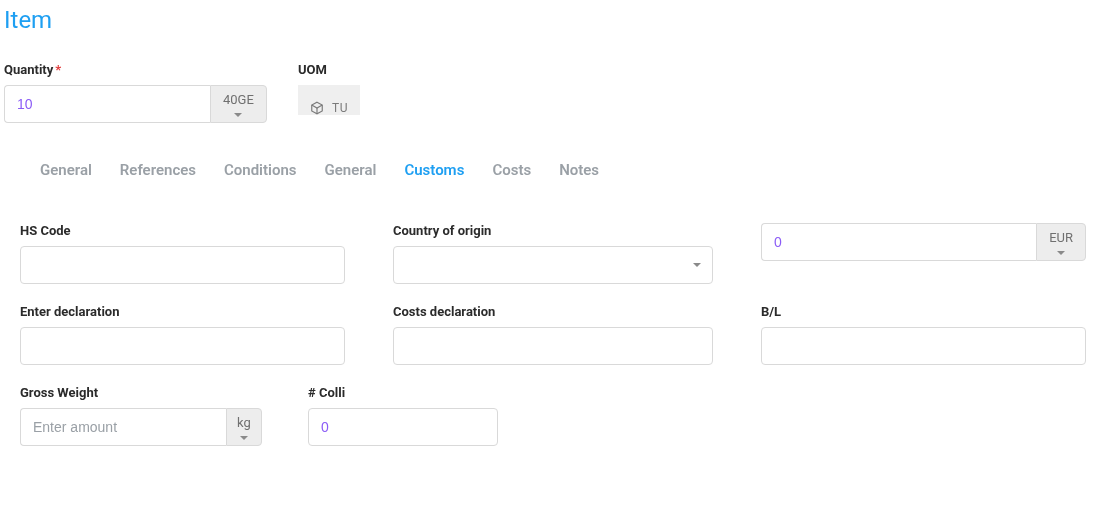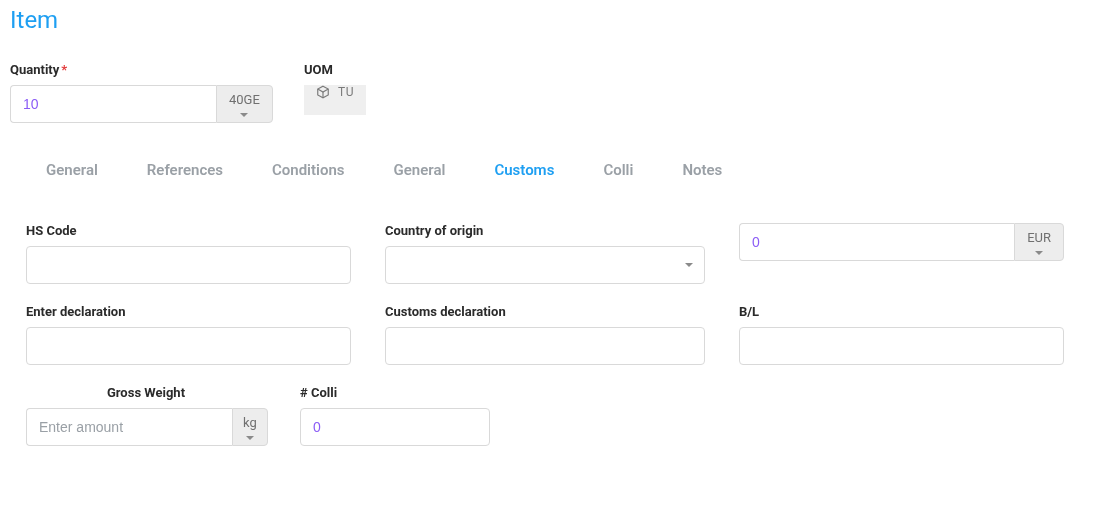--- a/index.html
+++ b/index.html
@@ -5,21 +5,21 @@
   * { box-sizing: border-box; }
   body {
     margin: 0;
     padding: 0;
     font-family: -apple-system, BlinkMacSystemFont, "Segoe UI", Roboto, "Helvetica Neue", Arial, sans-serif;
     background: #fff;
     color: #333;
     font-size: 14px;
     width: 1106px;
   }
-  .container { padding: 0 12px 12px 10px; }
+  .container { padding: 0 12px 12px 4px; }
   .page-title {
     color: #1E9FF2;
     font-size: 24px;
     font-weight: 400;
     margin: 6px 0 28px 0;
   }
   .top-row {
     display: flex;
     gap: 34px;
     margin-bottom: 34px;
@@ -73,51 +73,51 @@
   }
   .caret-down {
     width: 0; height: 0;
     border-left: 4px solid transparent;
     border-right: 4px solid transparent;
     border-top: 4px solid #8a8a8a;
   }
 
   .uom-chip {
     display: inline-flex;
-    align-items: flex-start;
+    align-items: flex-end;
     gap: 8px;
     background: #efefef;
     border-radius: 0;
     height: 30px;
     padding: 0 12px;
     color: #7a7a7a;
     font-size: 12px;
     letter-spacing: 0.5px;
   }
   .cube-icon svg { display: block; }
 
   .tabs {
     display: flex;
-    gap: 49px;
+    gap: 28px;
     padding: 0 36px;
     margin-bottom: 40px;
   }
   .tab {
     font-size: 15px;
     color: #9aa0a6;
     font-weight: 600;
     cursor: pointer;
     padding: 4px 0;
   }
   .tab.active { color: #1E9FF2; }
 
   .form-area { padding: 0 16px; }
   .form-row {
     display: flex;
-    gap: 34px;
+    gap: 48px;
     margin-bottom: 20px;
   }
   .col-a { flex: 0 0 325px; }
   .col-b { flex: 0 0 320px; }
   .col-c { flex: 0 0 325px; }
   .full-input { width: 100%; }
 
   .country-select {
     position: relative;
     width: 100%;
@@ -132,21 +132,21 @@
 
   .customs-value-wrap { display: flex; width: 100%; }
   .customs-value-wrap .text-input {
     flex: 1;
     border-top-right-radius: 0;
     border-bottom-right-radius: 0;
     border-right: none;
   }
   .customs-value-wrap .addon-btn { border-radius: 0 4px 4px 0; }
 
-  .gross-weight-group { width: 240px; align-items: center; }
+  .gross-weight-group { width: 240px; }
   .gross-weight-wrap { display: flex; width: 100%; }
   .gross-weight-wrap .text-input {
     flex: 1;
     border-top-right-radius: 0;
     border-bottom-right-radius: 0;
     border-right: none;
   }
   .gross-weight-wrap .addon-btn { border-radius: 0 4px 4px 0; padding: 0 10px; }
 
   .colli-input { width: 190px; }
@@ -185,21 +185,21 @@
       </div>
     </div>
   </div>
 
   <div class="tabs">
     <div class="tab">General</div>
     <div class="tab">References</div>
     <div class="tab">Conditions</div>
     <div class="tab">General</div>
     <div class="tab active">Customs</div>
-    <div class="tab">Colli</div>
+    <div class="tab">Costs</div>
     <div class="tab">Notes</div>
   </div>
 
   <div class="form-area">
     <div class="form-row">
       <div class="field-group col-a">
         <div class="field-label">HS Code</div>
         <input class="text-input full-input" value="" style="">
       </div>
       <div class="field-group col-b">
@@ -219,21 +219,21 @@
         </div>
       </div>
     </div>
 
     <div class="form-row">
       <div class="field-group col-a">
         <div class="field-label">Enter declaration</div>
         <input class="text-input full-input" value="" style="">
       </div>
       <div class="field-group col-b">
-        <div class="field-label">Customs declaration</div>
+        <div class="field-label">Costs declaration</div>
         <input class="text-input full-input" value="" style="">
       </div>
       <div class="field-group col-c">
         <div class="field-label">B/L</div>
         <input class="text-input full-input" value="" style="">
       </div>
     </div>
 
     <div class="form-row">
       <div class="field-group gross-weight-group">

